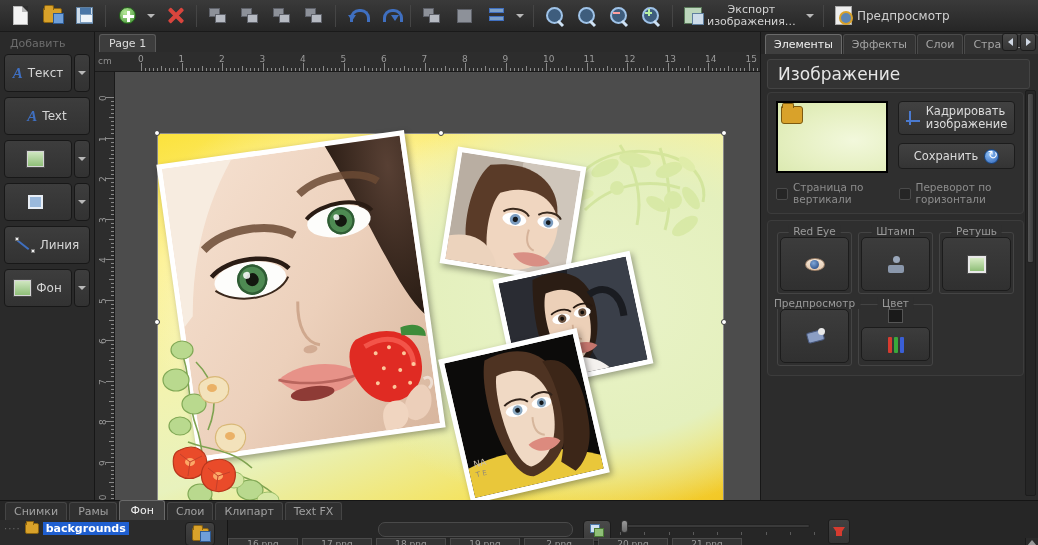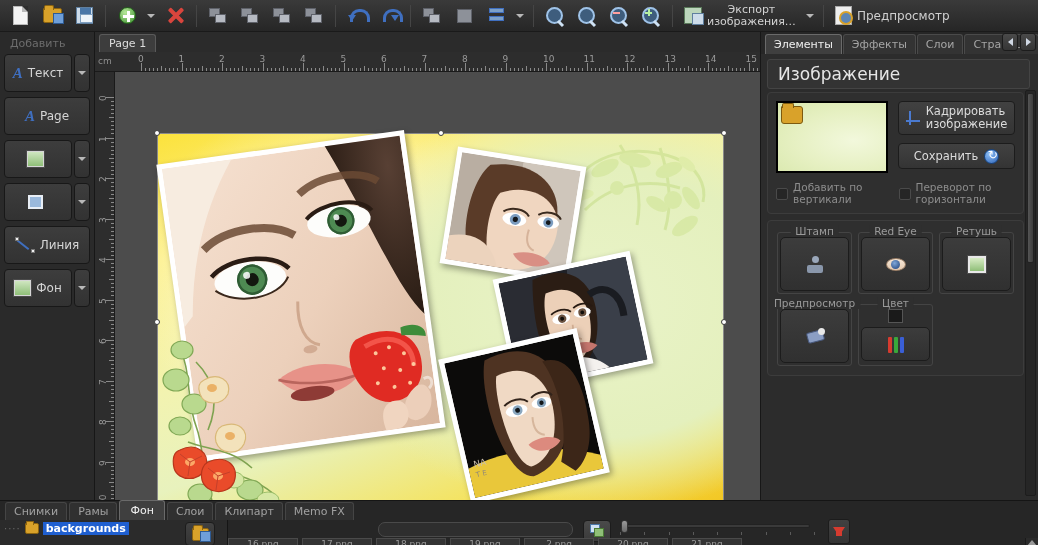--- a/index.html
+++ b/index.html
@@ -341,21 +341,21 @@
         <span>Текст</span>
       </div>
       <div class="sb-drop">
           <span class="caret"></span>
         </div>
     </div>
 
     <div class="sb-row">
       <div class="sb-btn">
         <span class="gl-A">A</span>
-        <span>Page</span>
+        <span>Text</span>
       </div>
     </div>
 
     <div class="sb-row">
       <div class="sb-btn">
         <span class="gl-img"></span>
         <span></span>
       </div>
       <div class="sb-drop">
           <span class="caret"></span>
@@ -938,47 +938,47 @@
             <div class="pbtn" style="height:26px;">
               <span>Сохранить</span>
               <span class="rot-ico"></span>
             </div>
           </div>
         </div>
 
         <div style="display:flex;gap:6px;margin-top:9px;">
           <div class="cbrow" style="width:50%;">
             <span class="cb"></span>
-            <span>Добавить по вертикали</span>
+            <span>Страница по вертикали</span>
           </div>
           <div class="cbrow" style="width:50%;">
             <span class="cb"></span>
             <span>Переворот по горизонтали</span>
           </div>
         </div>
       </div>
 
       <div class="grp" style="padding:4px 6px 6px 6px;">
         <div class="tools-grid">
-
-          <div class="tool-cell">
-            <span class="fs"></span>
-            <span class="tool-cap">Штамп</span>
-            <div class="tool-btn">
-              <span class="stamp-ico"></span>
-            </div>
-          </div>
 
           <div class="tool-cell">
             <span class="fs"></span>
             <span class="tool-cap">Red Eye</span>
             <div class="tool-btn">
               <span class="eye-ico">
                   <i></i>
                 </span>
+            </div>
+          </div>
+
+          <div class="tool-cell">
+            <span class="fs"></span>
+            <span class="tool-cap">Штамп</span>
+            <div class="tool-btn">
+              <span class="stamp-ico"></span>
             </div>
           </div>
 
           <div class="tool-cell">
             <span class="fs"></span>
             <span class="tool-cap">Ретушь</span>
             <div class="tool-btn">
               <span class="ret-ico"></span>
             </div>
           </div>
@@ -1018,21 +1018,21 @@
     </div>
   </div>
 
   <div class="bottom">
     <div class="bt-tabs">
       <div class="bt-tab">Снимки</div>
       <div class="bt-tab">Рамы</div>
       <div class="bt-tab active">Фон</div>
       <div class="bt-tab">Слои</div>
       <div class="bt-tab">Клипарт</div>
-      <div class="bt-tab">Memo FX</div>
+      <div class="bt-tab">Text FX</div>
     </div>
 
     <div class="bt-content">
       <div class="tree">
         <div class="tree-item">
           <span class="tree-dots">····</span>
           <span class="tree-folder"></span>
           <span class="tree-label">backgrounds</span>
         </div>
       </div>

